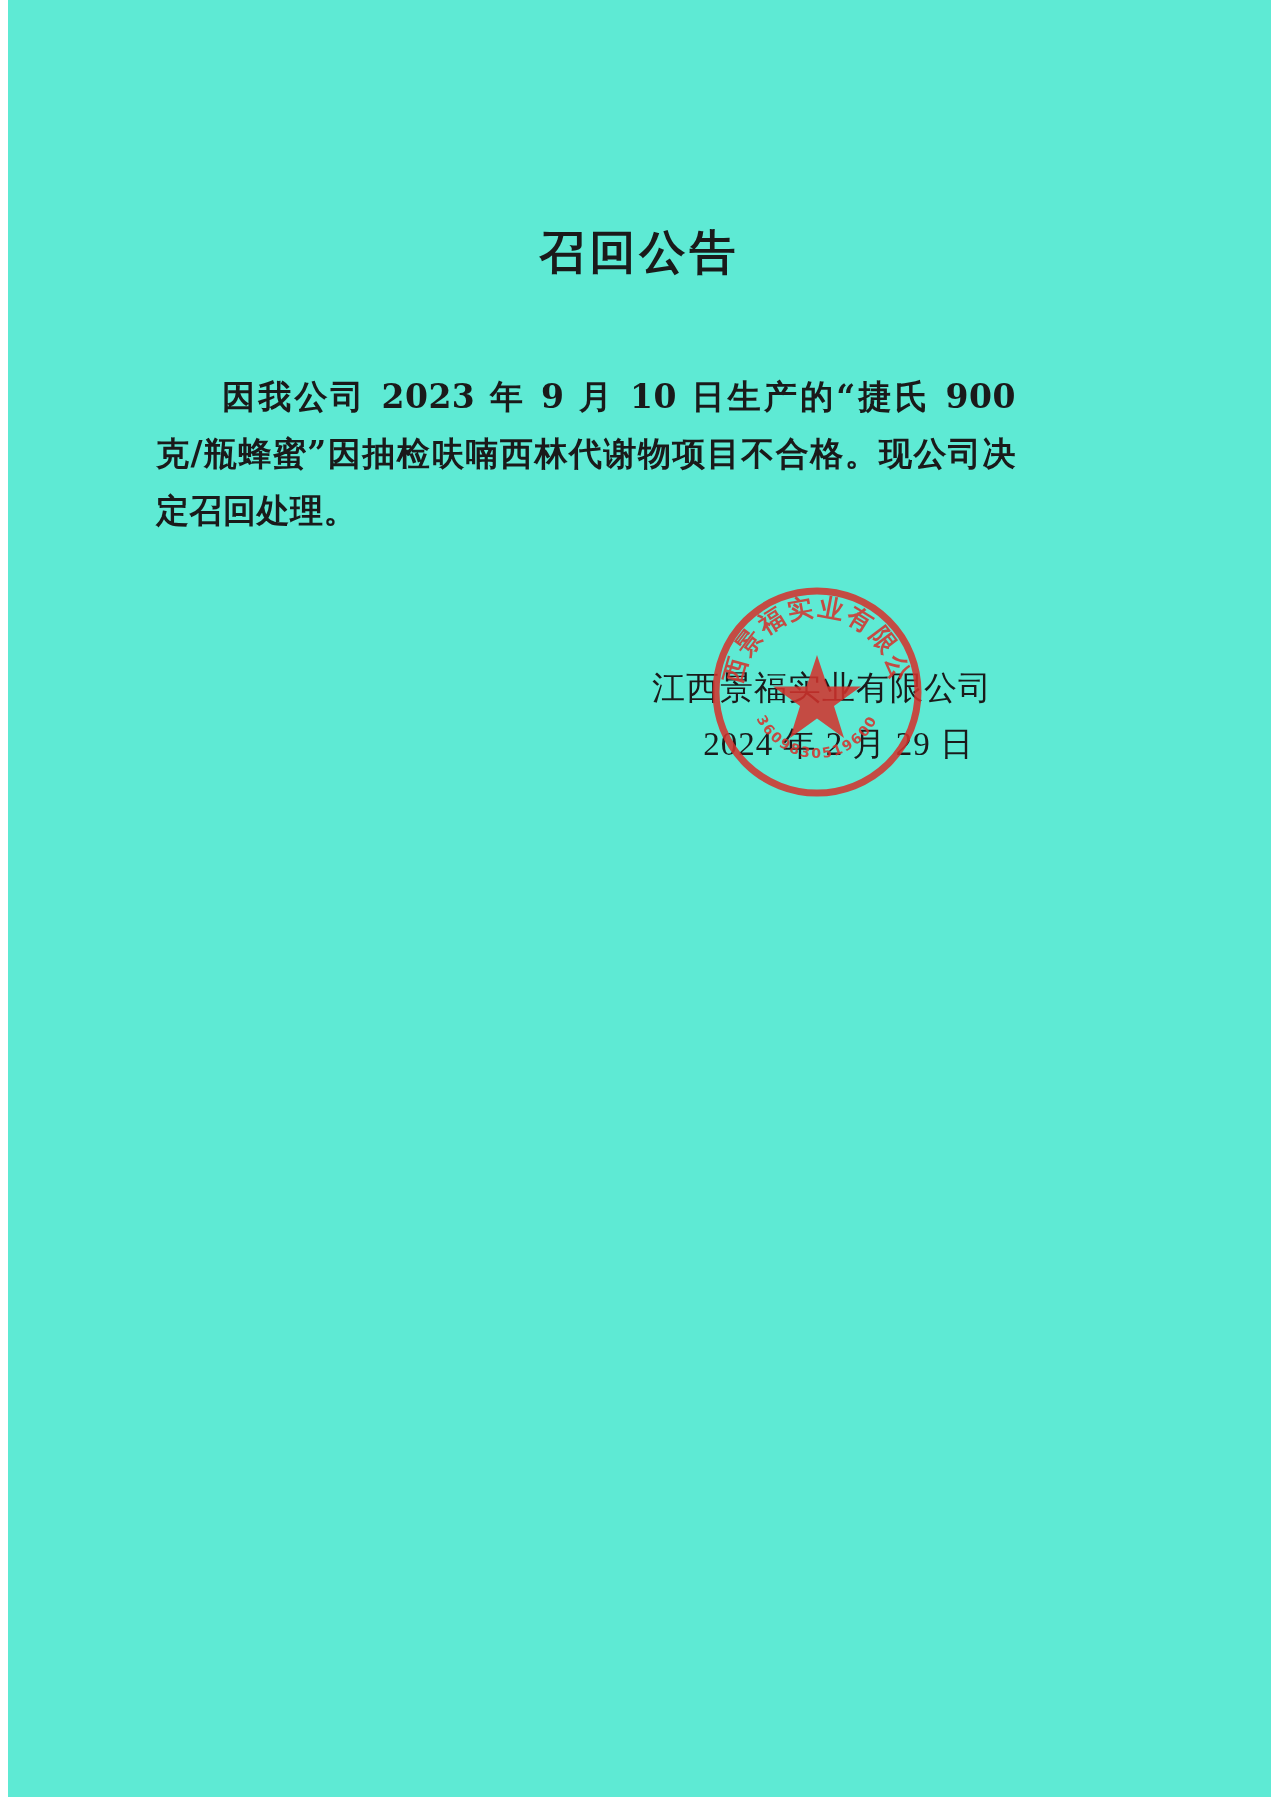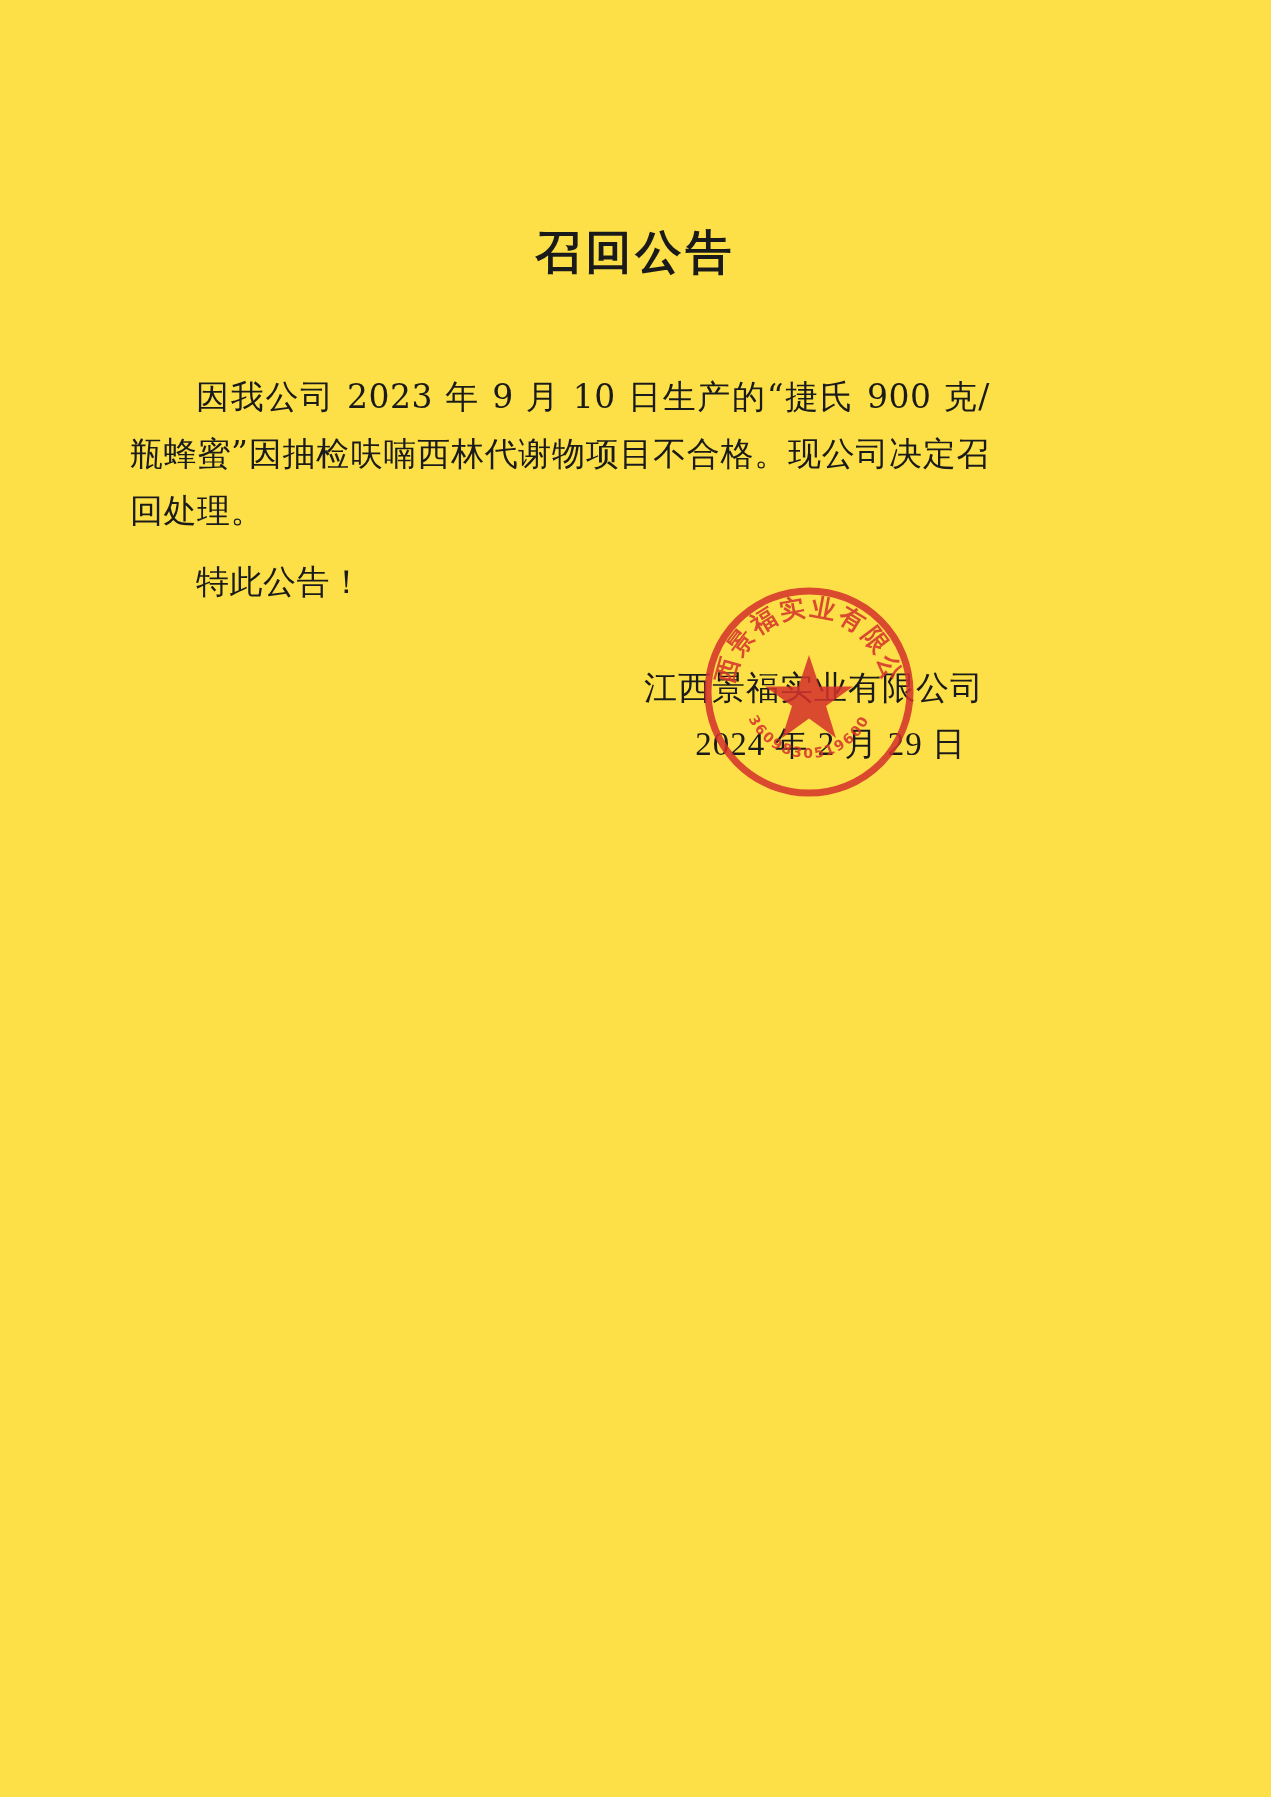--- a/index.html
+++ b/index.html
@@ -12,40 +12,42 @@
     height: 1797px;
     position: relative;
     font-family: "DejaVu Serif", "Liberation Serif", serif;
     color: #1a1a1a;
     overflow: hidden;
   }
 
   .page {
     position: absolute;
     inset: 0;
-    background: #fde047;
+    background: #5eead4;
+    margin-left: 8px;
   }
 
   .doc-title {
     position: absolute;
     top: 222px;
     left: 0;
     width: 100%;
     text-align: center;
     font-size: 46px;
     font-weight: bold;
     letter-spacing: 4px;
     font-family: "DejaVu Serif", "Liberation Serif", serif;
   }
 
   .body-block {
     position: absolute;
     top: 368px;
-    left: 130px;
+    left: 148px;
     width: 860px;
+    font-weight: bold;
   }
 
   .para {
     font-size: 33px;
     line-height: 57px;
     text-align: justify;
     text-justify: inter-ideograph;
     letter-spacing: 0.5px;
     margin: 0 0 4px 0;
   }
@@ -100,21 +102,20 @@
 </style>
 </head>
 <body>
 
 <div class="page">
 
   <div class="doc-title">召回公告</div>
 
   <div class="body-block">
     <p class="para indent">因我公司 2023 年 9 月 10 日生产的“捷氏 900 克/瓶蜂蜜”因抽检呋喃西林代谢物项目不合格。现公司决定召回处理。</p>
-    <p class="para indent para-2">特此公告！</p>
   </div>
 
   <div class="sign-block">
     <div class="sign-line">江西景福实业有限公司</div>
     <div class="sign-date">2024 年 2 月 29 日</div>
   </div>
 
   <div class="seal">
     <svg width="218" height="218" viewBox="0 0 218 218" xmlns="http://www.w3.org/2000/svg">
       <defs>

